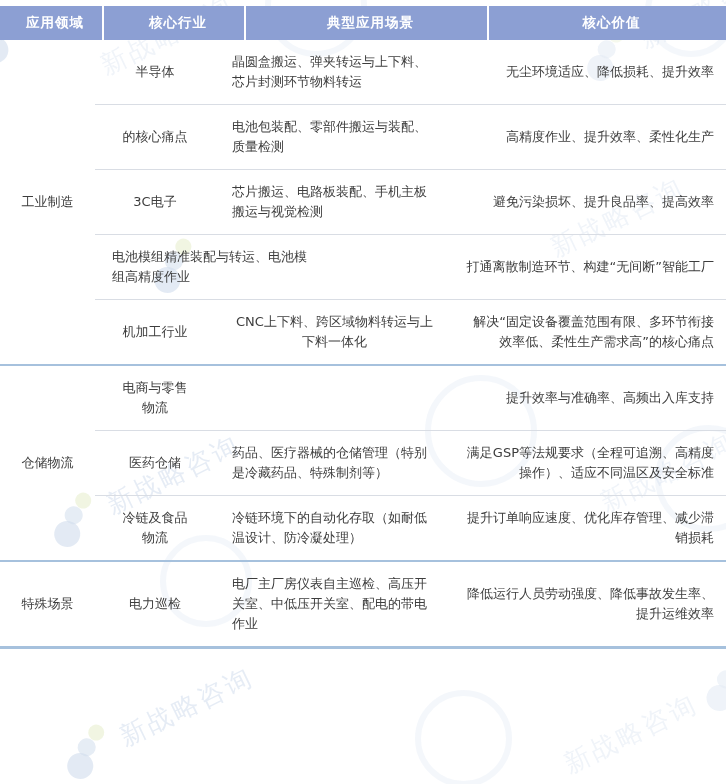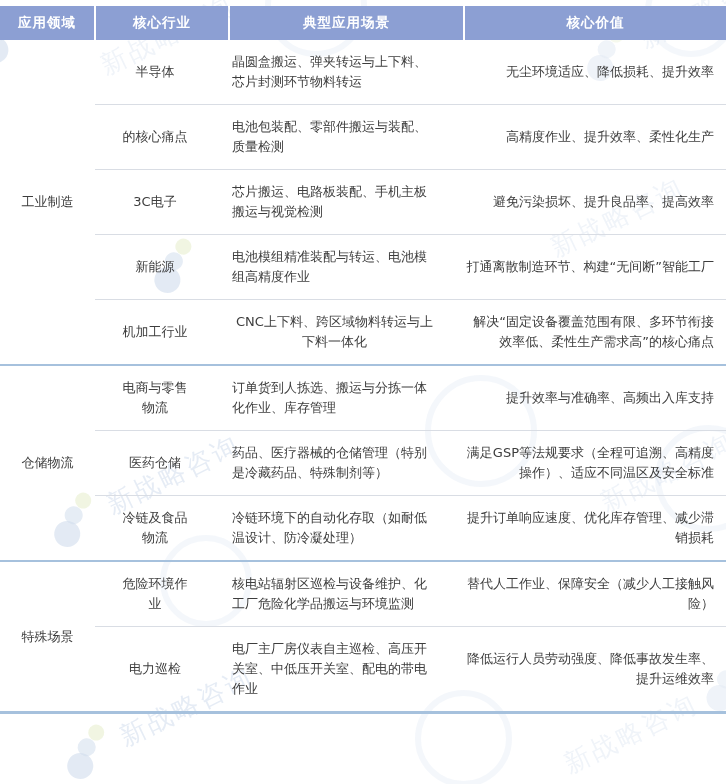--- a/index.html
+++ b/index.html
@@ -10,21 +10,21 @@
   html,body{margin:0;padding:0;background:#ffffff;}
   .page{
     width:726px;height:784px;position:relative;background:#ffffff;overflow:hidden;
     font-family:"DejaVu Sans","Liberation Sans",sans-serif;color:var(--body-text);
   }
   
   .header-row{display:flex;margin-top:6px;height:34px;gap:2px;position:relative;z-index:2;}
   .hcell{
     background:var(--header-bg);color:var(--header-text);
     display:flex;align-items:center;justify-content:center;
-    font-weight:bold;font-size:13.5px;letter-spacing:1px;
+    font-weight:bold;font-size:13.5px;letter-spacing:1px;padding-left:8px;
   }
   .hc1{width:94px;} .hc2{width:132px;} .hc3{width:233px;} .hc4{flex:1;}
   
   .groups{position:relative;z-index:2;border-bottom:3px solid var(--group-divider);}
   .group{display:flex;}
   .group + .group{border-top:2px solid var(--group-divider);}
   .field-cell{
     width:95px;flex:0 0 95px;display:flex;align-items:center;justify-content:center;
     font-size:13px;
     font-family:Liberation Mono, monospace;
@@ -140,64 +140,57 @@
     <div class="cell value">高精度作业、提升效率、柔性化生产</div>
   </div>
 
   <div class="row">
     <div class="cell industry">3C电子</div>
     <div class="cell scenario">芯片搬运、电路板装配、手机主板搬运与视觉检测</div>
     <div class="cell value">避免污染损坏、提升良品率、提高效率</div>
   </div>
 
   <div class="row">
-    <div class="cell industry">新能源</div>
     <div class="cell scenario">电池模组精准装配与转运、电池模组高精度作业</div>
     <div class="cell value">打通离散制造环节、构建“无间断”智能工厂</div>
   </div>
 
   <div class="row">
     <div class="cell industry">机加工行业</div>
     <div class="cell scenario" style="text-align: center;">CNC上下料、跨区域物料转运与上下料一体化</div>
     <div class="cell value">解决“固定设备覆盖范围有限、多环节衔接效率低、柔性生产需求高”的核心痛点</div>
   </div>
 </div>
   </div>
 
   <div class="group">
     <div class="field-cell">仓储物流</div>
     <div class="rows">
   <div class="row">
     <div class="cell industry">电商与零售物流</div>
-    <div class="cell scenario">订单货到人拣选、搬运与分拣一体化作业、库存管理</div>
     <div class="cell value">提升效率与准确率、高频出入库支持</div>
   </div>
 
   <div class="row">
     <div class="cell industry">医药仓储</div>
     <div class="cell scenario">药品、医疗器械的仓储管理（特别是冷藏药品、特殊制剂等）</div>
     <div class="cell value">满足GSP等法规要求（全程可追溯、高精度操作）、适应不同温区及安全标准</div>
   </div>
 
   <div class="row">
     <div class="cell industry">冷链及食品物流</div>
     <div class="cell scenario">冷链环境下的自动化存取（如耐低温设计、防冷凝处理）</div>
     <div class="cell value">提升订单响应速度、优化库存管理、减少滞销损耗</div>
   </div>
 </div>
   </div>
 
   <div class="group">
     <div class="field-cell">特殊场景</div>
     <div class="rows">
-  <div class="row">
-    <div class="cell industry">危险环境作业</div>
-    <div class="cell scenario">核电站辐射区巡检与设备维护、化工厂危险化学品搬运与环境监测</div>
-    <div class="cell value">替代人工作业、保障安全（减少人工接触风险）</div>
-  </div>
 
   <div class="row">
     <div class="cell industry">电力巡检</div>
     <div class="cell scenario">电厂主厂房仪表自主巡检、高压开关室、中低压开关室、配电的带电作业</div>
     <div class="cell value">降低运行人员劳动强度、降低事故发生率、提升运维效率</div>
   </div>
 </div>
   </div>
 </div>
 </div>

